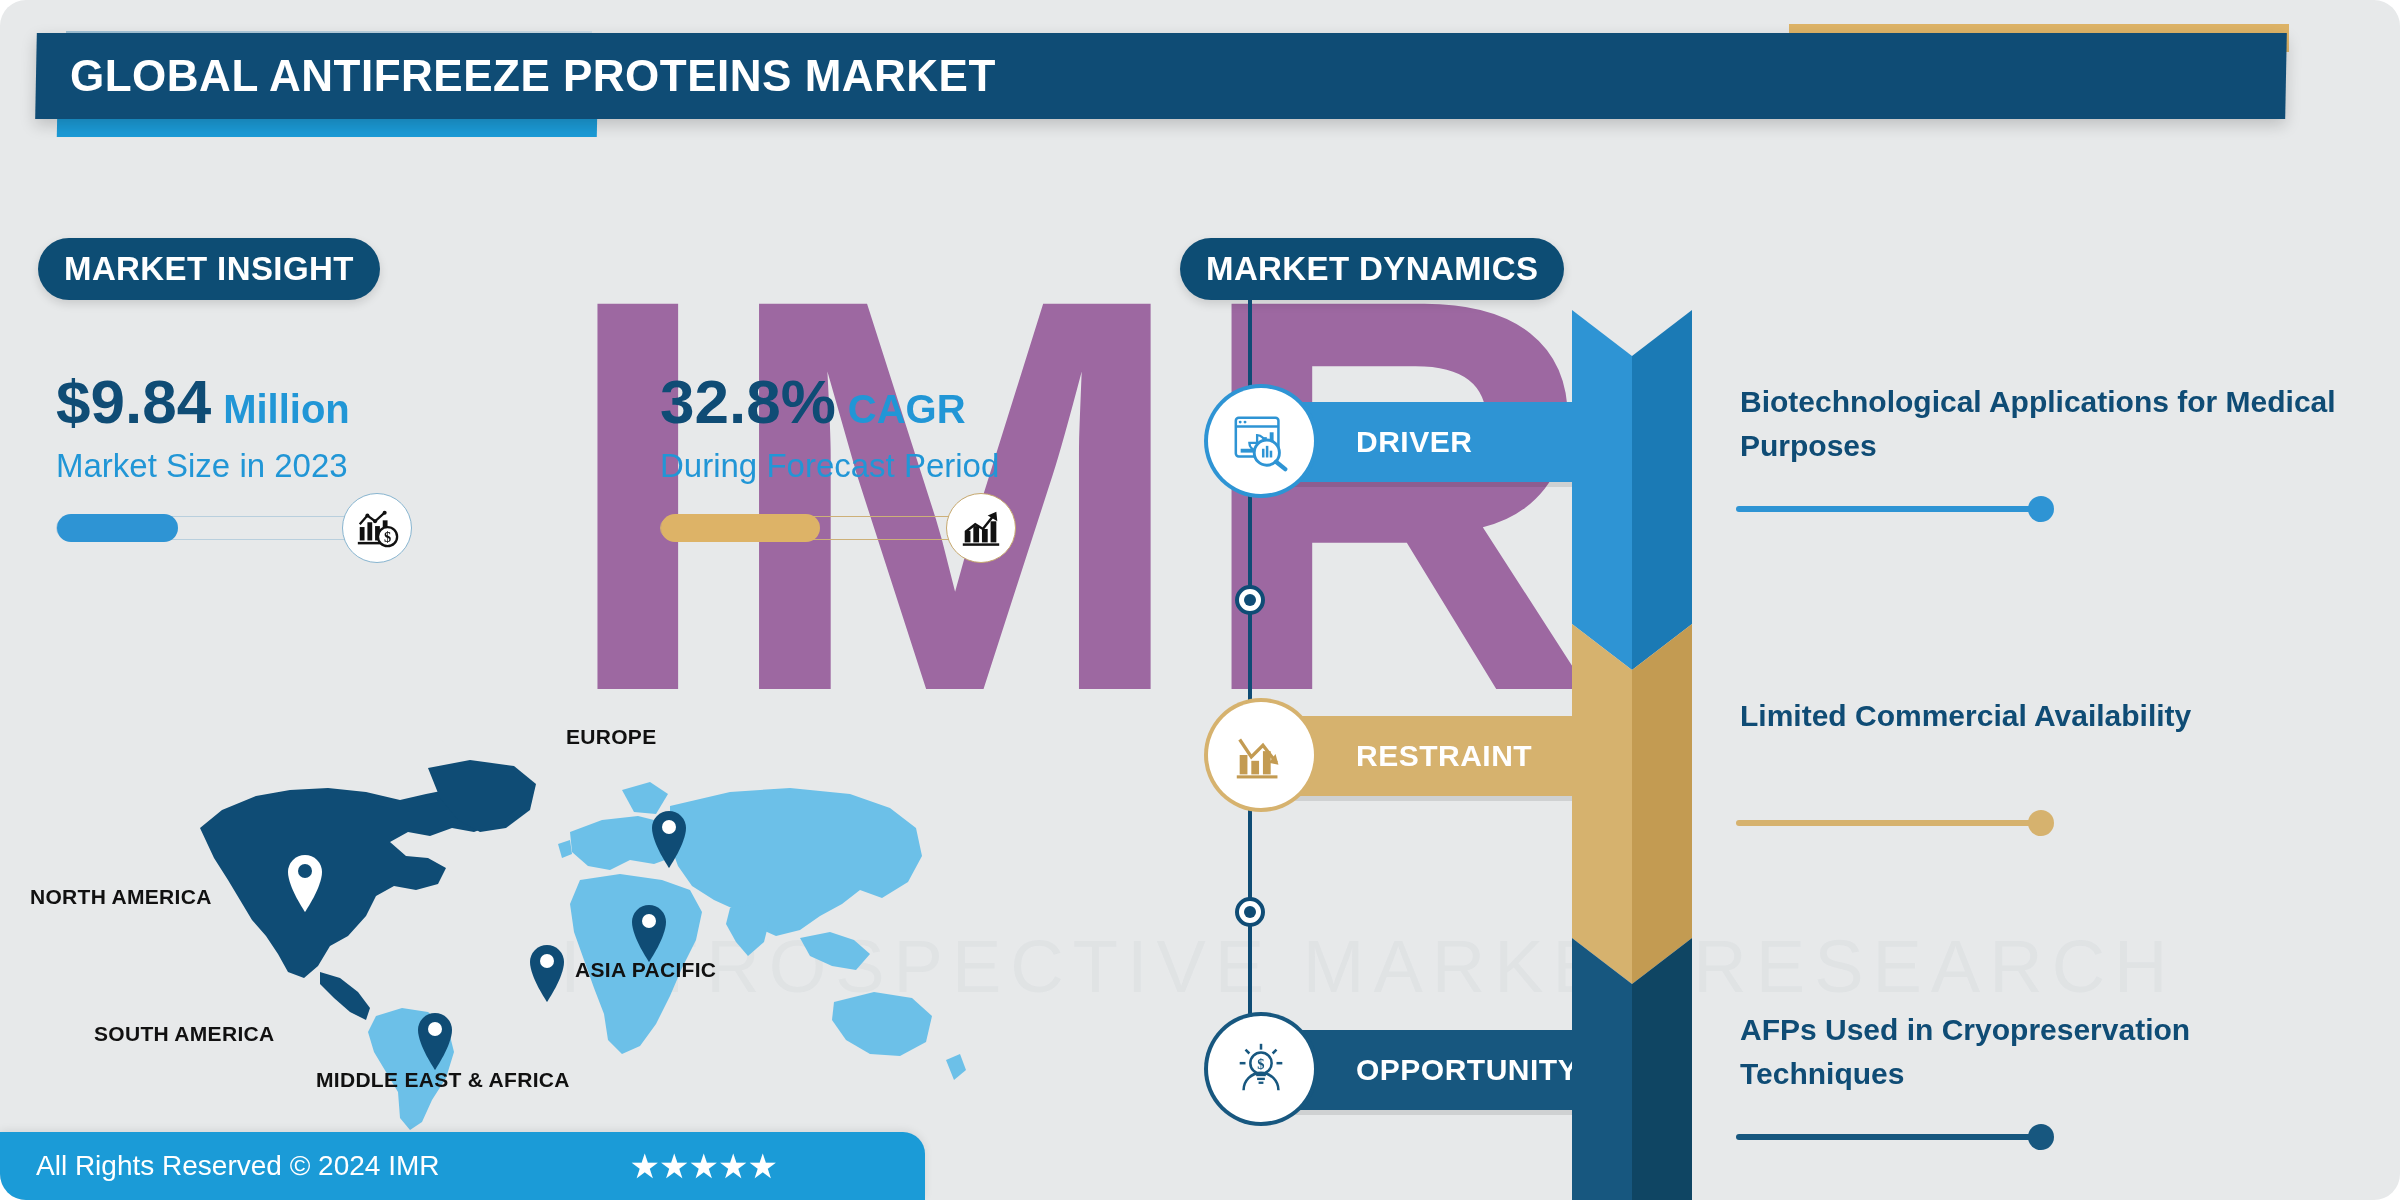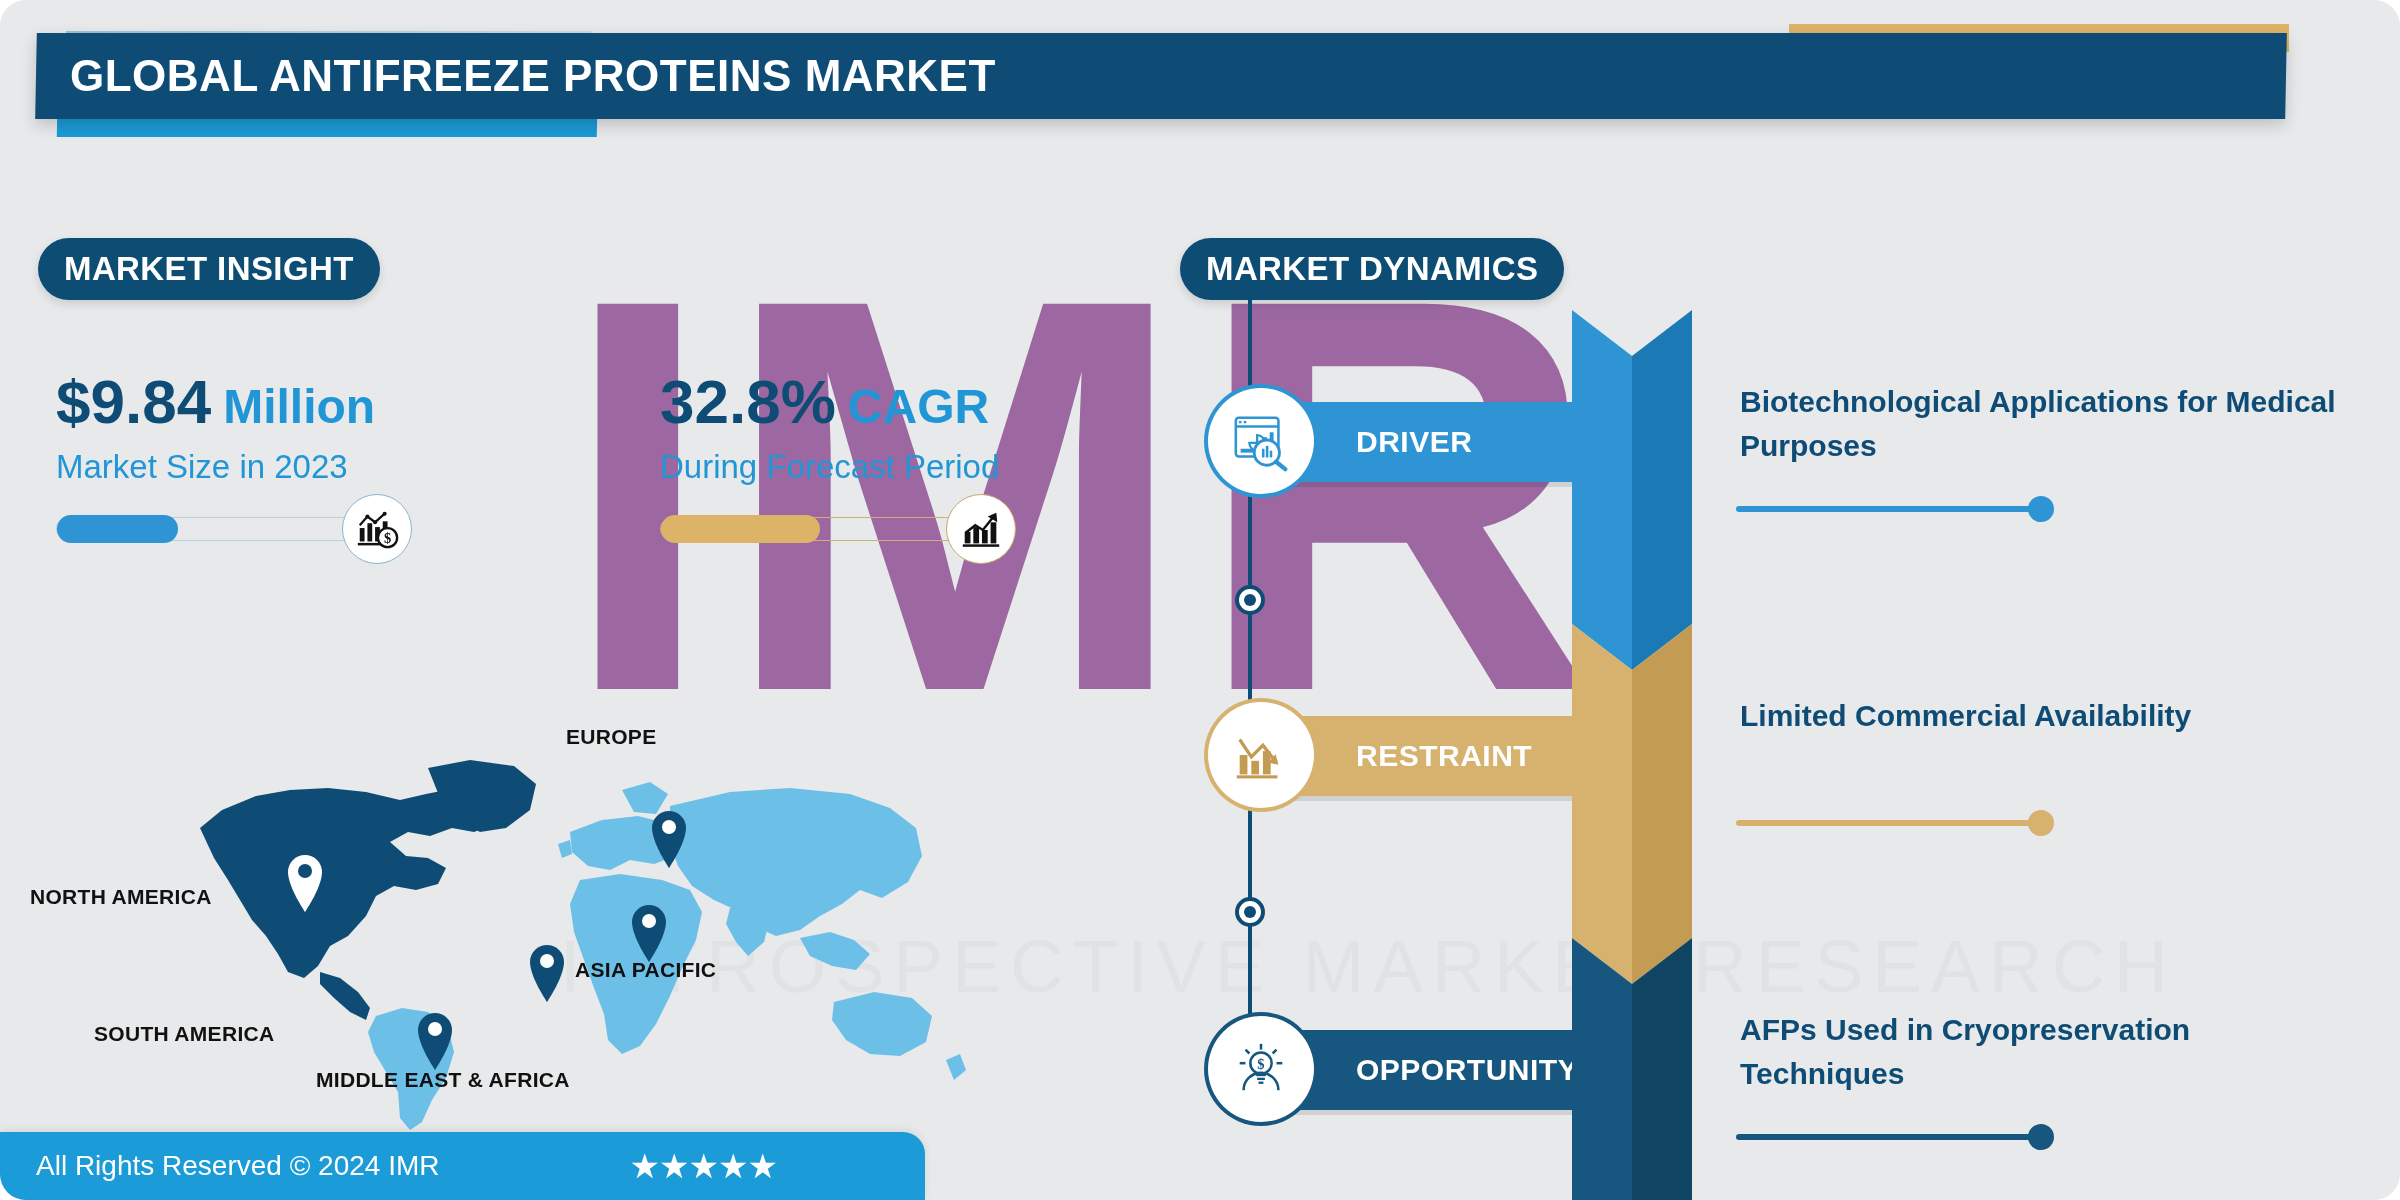--- a/index.html
+++ b/index.html
@@ -80,21 +80,21 @@
 
   
   .kpi { position:absolute; }
   #kpi-1 { left:56px;  top:370px; }
   #kpi-2 { left:660px; top:370px; }
   .kpi-value {
     font-size:62px; font-weight:700; color:#0f4c75;
     line-height:1.02; white-space:nowrap;
   }
   .kpi-unit {
-    font-size:48px; font-weight:700; color:#2196d6;
+    font-size:40px; font-weight:700; color:#2196d6;
     margin-left:12px;
   }
   .kpi-label {
     font-size:33px; color:#2196d6; margin-top:14px; white-space:nowrap;
   }
   .kpi-bar-wrap {
     position:relative; margin-top:26px; width:330px; height:34px;
   }
   .kpi-track {
     position:absolute; left:0; top:5px; width:318px; height:24px;

